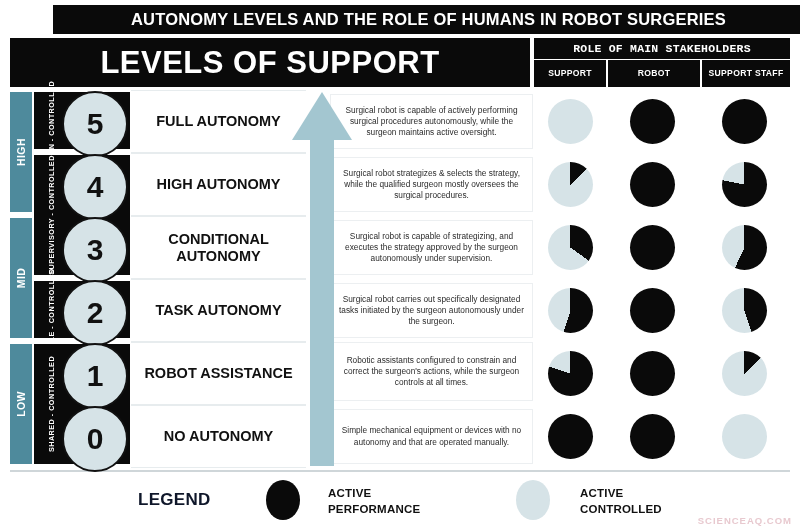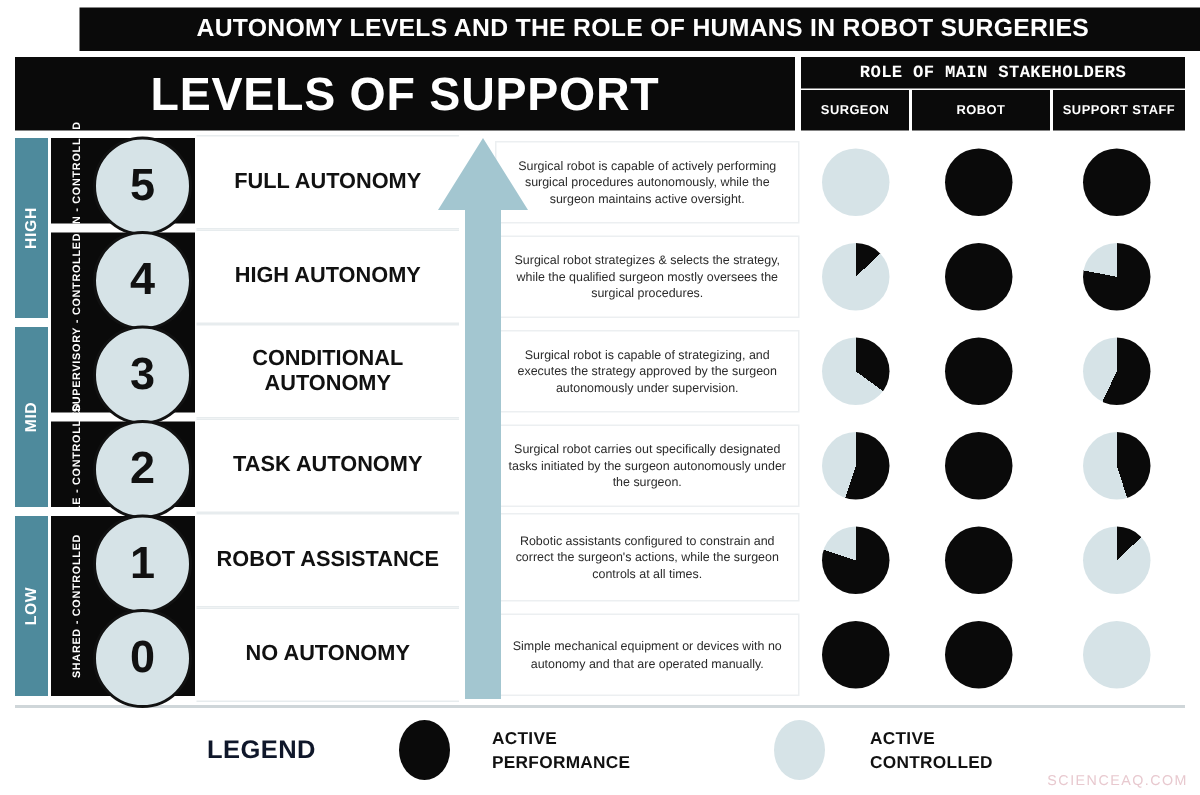--- a/index.html
+++ b/index.html
@@ -138,21 +138,21 @@
   .legend-dot.perf{left:256px;top:6px;background:#0a0a0a;}
   .legend-dot.over{left:506px;top:6px;background:#d6e3e7;}
   .legend-text{
     position:absolute;font-size:11.5px;font-weight:bold;color:#111;
     line-height:1.35;letter-spacing:.2px;
   }
   .legend-text.perf{left:318px;top:12px;}
   .legend-text.over{left:570px;top:12px;}
   .watermark{
     position:absolute;right:8px;bottom:4px;
-    font-size:9.5px;color:#e8c9cf;letter-spacing:1px;font-weight:normal;margin-left:31px;
+    font-size:9.5px;color:#e8c9cf;letter-spacing:1px;font-weight:bold;margin-left:31px;
   }
 </style>
 </head>
 <body>
 
 <div class="page">
 
   <div class="banner">
     <span>AUTONOMY LEVELS AND THE ROLE OF HUMANS IN ROBOT SURGERIES</span>
   </div>
@@ -160,21 +160,21 @@
   <div class="loa-header">
     <span>LEVELS OF SUPPORT</span>
   </div>
 
   <div class="stake-header">
     <span>ROLE OF MAIN STAKEHOLDERS</span>
   </div>
 
   <div class="stake-subheader">
     <div class="stake-sub c0">
-      <span>SURGEON</span>
+      <span>SUPPORT</span>
     </div>
     <div class="stake-sub c2">
       <span>ROBOT</span>
     </div>
     <div class="stake-sub c1">
       <span>SUPPORT STAFF</span>
     </div>
   </div>
 
   <div class="body-area">

